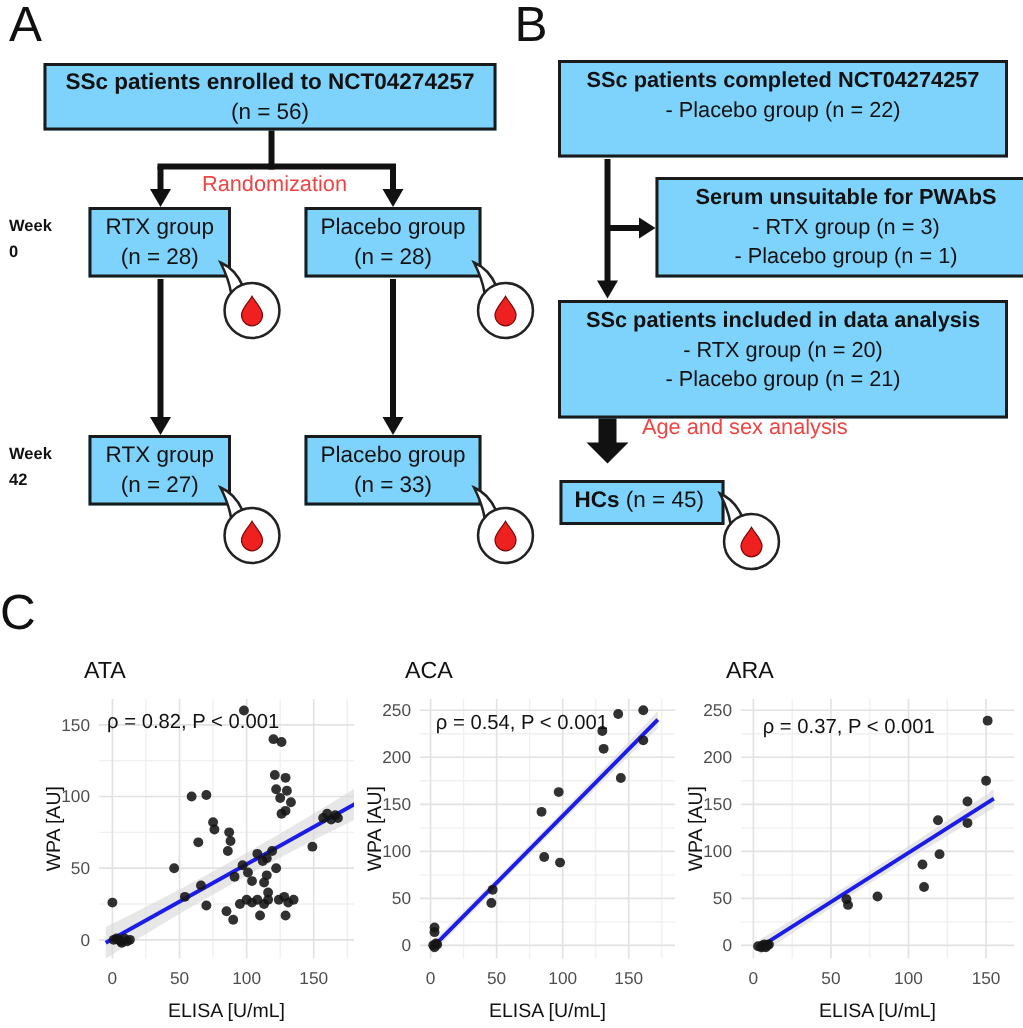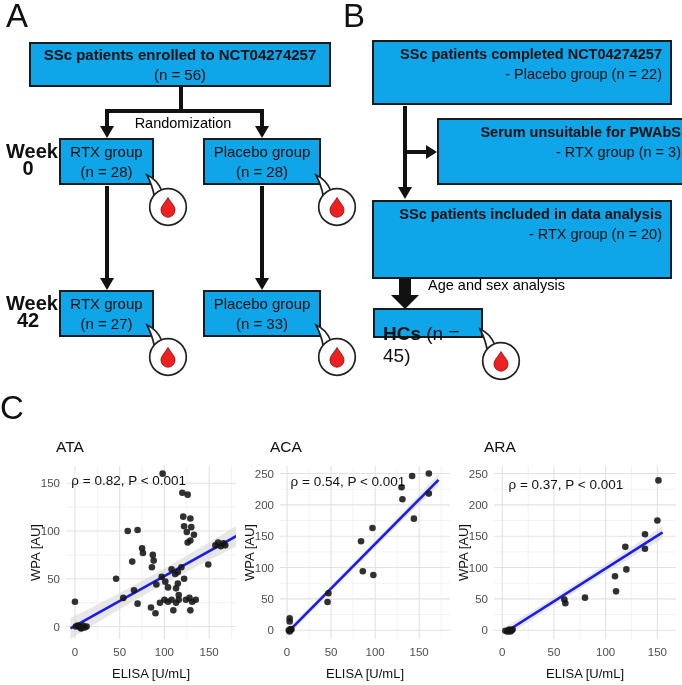--- a/index.html
+++ b/index.html
@@ -1,26 +1,26 @@
 <!DOCTYPE html>
 <html style="--blood: #ee2020;"><head>
 <meta charset="utf-8">
 <style>
   html,body{margin:0;padding:0;background:#fff;}
   .canvas{position:relative;width:682px;height:685px;background:#fff;overflow:hidden;
           font-family:"Liberation Sans",sans-serif;color:#111;}
   .abs{position:absolute;}
   .panel-label{position:absolute;font-size:33px;font-weight:500;line-height:36px;color:#111;}
-  .fbox{position:absolute;border:2px solid #1a1a1a;background:#0ea5e9;box-sizing:border-box;}
+  .fbox{position:absolute;border:2px solid #1a1a1a;background:#7dd3fc;box-sizing:border-box;}
   .cbox{display:flex;flex-direction:column;justify-content:center;align-items:center;
         text-align:center;font-size:15px;line-height:20px;}
-  .lbox{padding:3px 8px;font-size:14.5px;line-height:19.5px;text-align:right;}
+  .lbox{padding:3px 8px;font-size:14.5px;line-height:19.5px;text-align:center;}
   .bold{font-weight:700;}
-  .wk{position:absolute;width:44px;text-align:center;font-weight:700;font-size:20px;line-height:17px;}
-  .flowlabel{position:absolute;font-size:14.5px;color:#000000;}
+  .wk{position:absolute;width:44px;text-align:left;font-weight:700;font-size:11px;line-height:17px;}
+  .flowlabel{position:absolute;font-size:14.5px;color:#ef4444;}
   svg text{font-family:"Liberation Sans",sans-serif;}
   .tick{font-size:11.5px;fill:#4d4d4d;}
   .ctitle{font-size:15.5px;fill:#111;}
   .annot{font-size:13.5px;fill:#111;}
   .alabel{font-size:13px;fill:#111;}
 </style>
 </head>
 <body>
 
 <div class="canvas">
@@ -111,30 +111,32 @@
   </svg>
 
   <div class="fbox lbox" style="left:372px;top:40px;width:300px;height:65px">
     <div class="bold">SSc patients completed NCT04274257</div>
     <div>- Placebo group (n = 22)</div>
   </div>
 
   <div class="fbox lbox" style="left:437px;top:118px;width:254px;height:67px">
     <div class="bold">Serum unsuitable for PWAbS</div>
     <div>- RTX group (n = 3)</div>
+    <div>- Placebo group (n = 1)</div>
   </div>
 
   <div class="fbox lbox" style="left:372px;top:200px;width:300px;height:79px">
     <div class="bold">SSc patients included in data analysis</div>
     <div>- RTX group (n = 20)</div>
+    <div>- Placebo group (n = 21)</div>
   </div>
 
   <div class="flowlabel" style="left:428px;top:277px">Age and sex analysis</div>
 
-  <div class="fbox" style="left:373px;top:308px;width:110px;height:30px;padding:13px 8px;font-size:19px"><span class="bold">HCs</span><span> (n = 45)</span></div>
+  <div class="fbox" style="left:373px;top:320px;width:110px;height:30px;padding:3px 8px;font-size:15px"><span class="bold">HCs</span><span> (n = 45)</span></div>
 
   <svg class="abs" style="left:477px;top:327px" width="48" height="56" viewBox="-24 -34 48 56">
       <use href="#bloodBubble"></use>
     </svg>
 
   <div class="panel-label" style="left:0;top:390px">C</div>
 
   <svg class="abs" style="left:28px;top:432px" width="214" height="253">
       <rect x="0" y="0" width="214" height="253" fill="#fff"></rect>
       <g>

